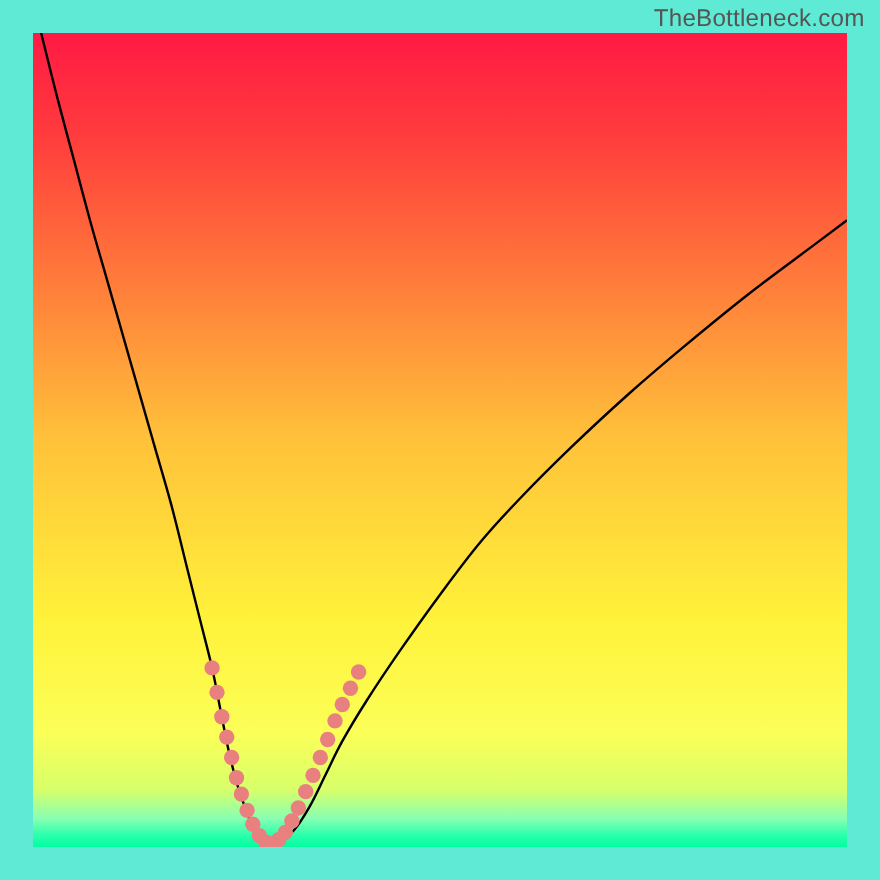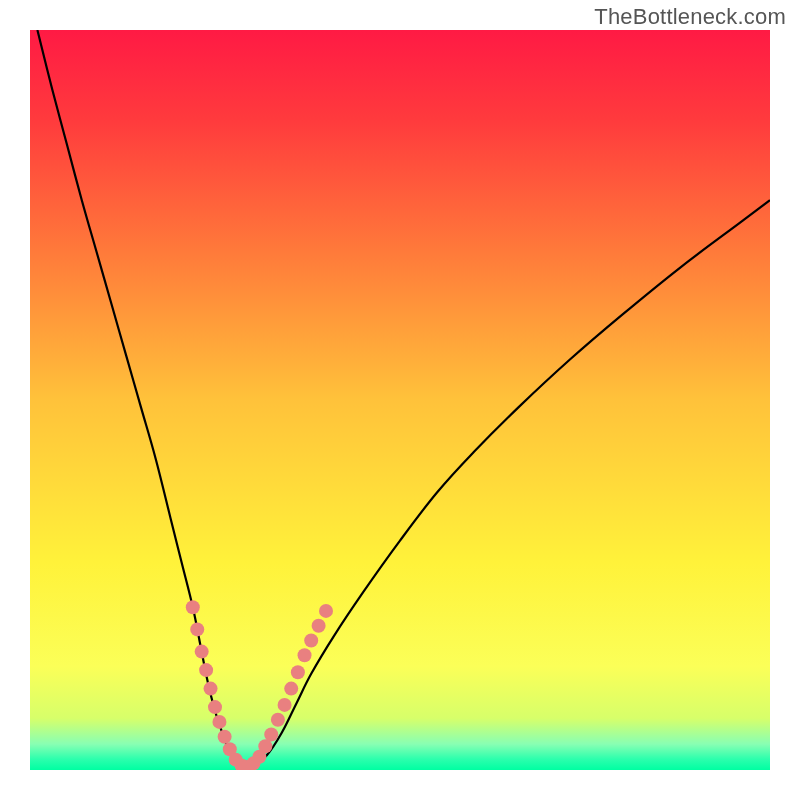--- a/index.html
+++ b/index.html
@@ -7,21 +7,21 @@
     padding: 0;
     width: 800px;
     height: 800px;
     overflow: hidden;
     background: #000;
     font-family: Arial, Helvetica, sans-serif;
   }
   .outer {
     width: 800px;
     height: 800px;
-    background: #ffffff;
+    background: #5eead4;
     position: relative;
   }
   .watermark {
     position: absolute;
     top: 4px;
     right: 14px;
     color: #555;
     font-size: 22px;
     font-weight: 500;
     letter-spacing: 0.2px;

